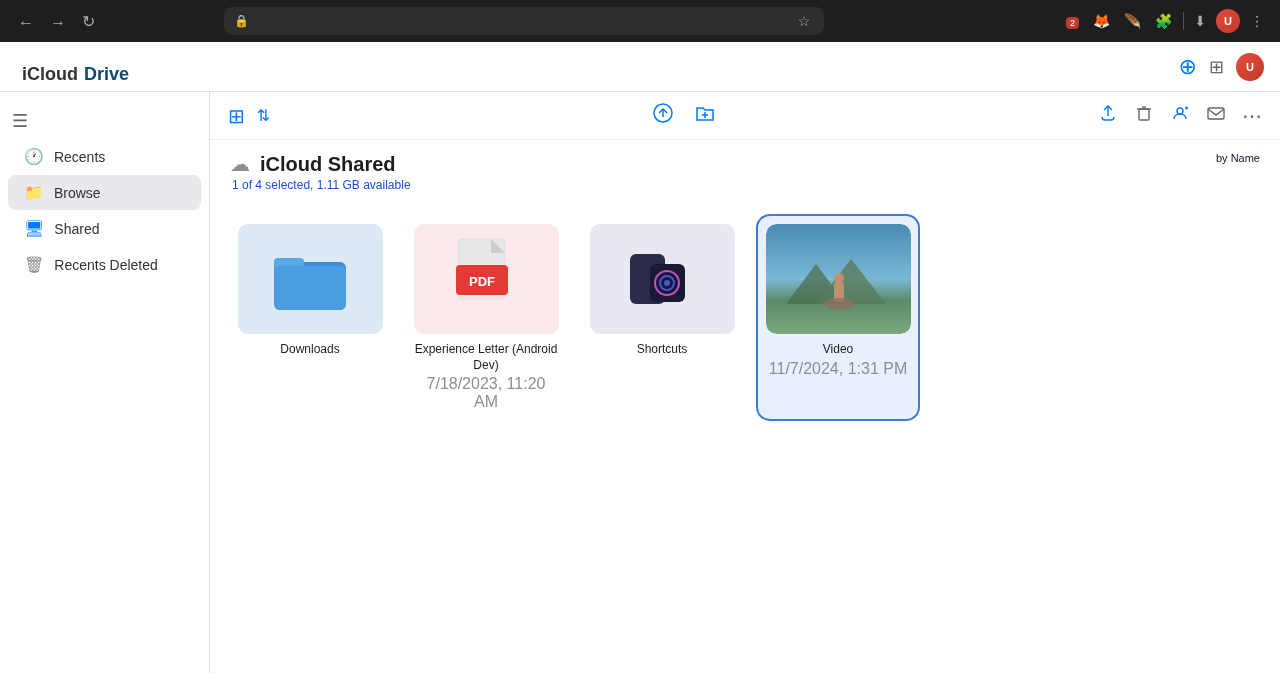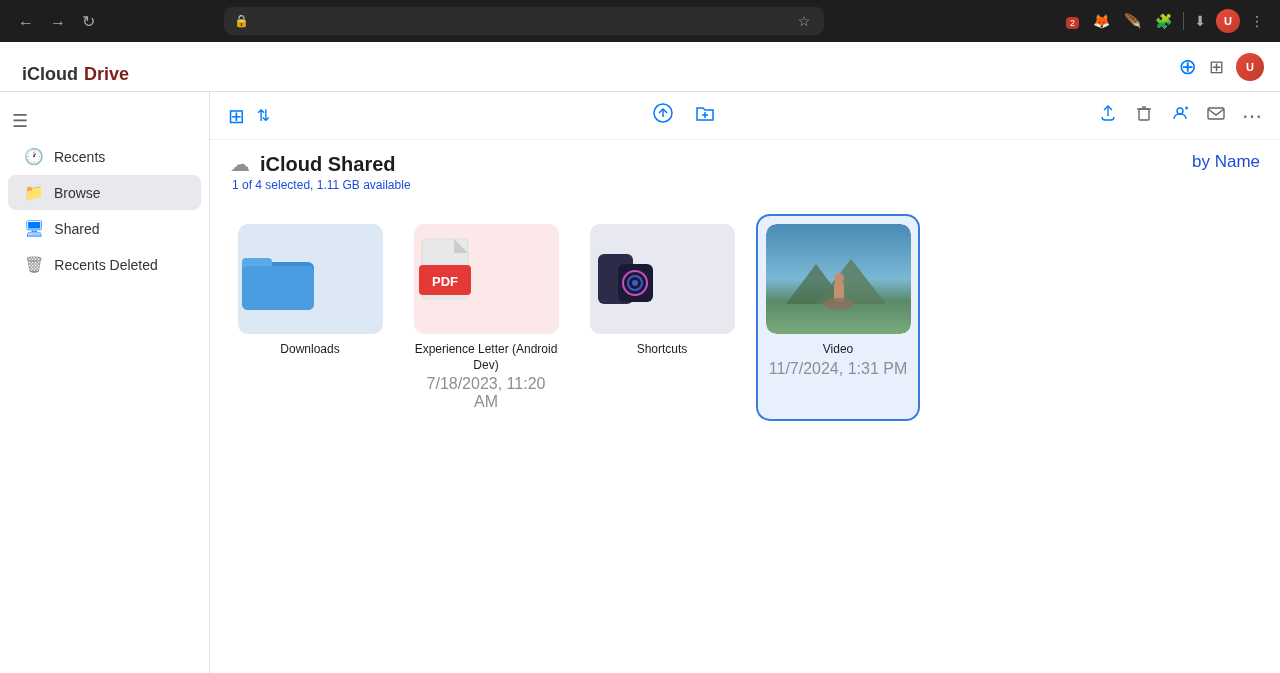--- a/index.html
+++ b/index.html
@@ -103,21 +103,21 @@
     .icloud-logo {
       display: flex;
       align-items: center;
       gap: 6px;
       font-size: 18px;
       font-weight: 600;
       margin-top: 16px;
     }
     .icloud-logo .apple-icon { font-size: 18px; color: #333; }
     .icloud-logo .icloud-text { color: #333; }
-    .icloud-logo .drive-text { color: #7f1d1d; }
+    .icloud-logo .drive-text { color: #0c4a6e; }
     .top-bar-right {
       margin-left: auto;
       display: flex;
       align-items: center;
       gap: 12px;
     }
     .top-bar-icon {
       color: #666;
       font-size: 18px;
       cursor: pointer;
@@ -217,22 +217,22 @@
       font-size: 20px;
       font-weight: 600;
       color: #1d1d1f;
     }
     .page-subtitle {
       font-size: 12px;
       color: #1d4ed8;
       padding-left: 2px;
     }
     .sort-label {
-      color: #1d4ed8;
-      font-size: 17px;
+      color: #0f172a;
+      font-size: 11px;
       cursor: pointer;
     }
 
     
     .files-grid {
       display: flex;
       flex-wrap: wrap;
       gap: 16px;
       padding: 16px 20px;
     }
@@ -245,20 +245,21 @@
       border-radius: 12px;
       padding: 8px;
     }
     .file-item.selected { background: #e8f0fe; outline: 2px solid #3b7bdb; }
     .file-thumbnail {
       width: 145px;
       height: 110px;
       border-radius: 10px;
       display: flex;
       align-items: center;
+      justify-content: center;
       margin-bottom: 8px;
       overflow: hidden;
     }
     .file-thumb-folder { background: #dde8f5; }
     .file-thumb-pdf { background: #fce8e8; }
     .file-thumb-shortcuts { background: #e8e8f0; }
     .file-name {
       font-size: 12px;
       color: #1d1d1f;
       text-align: center;

